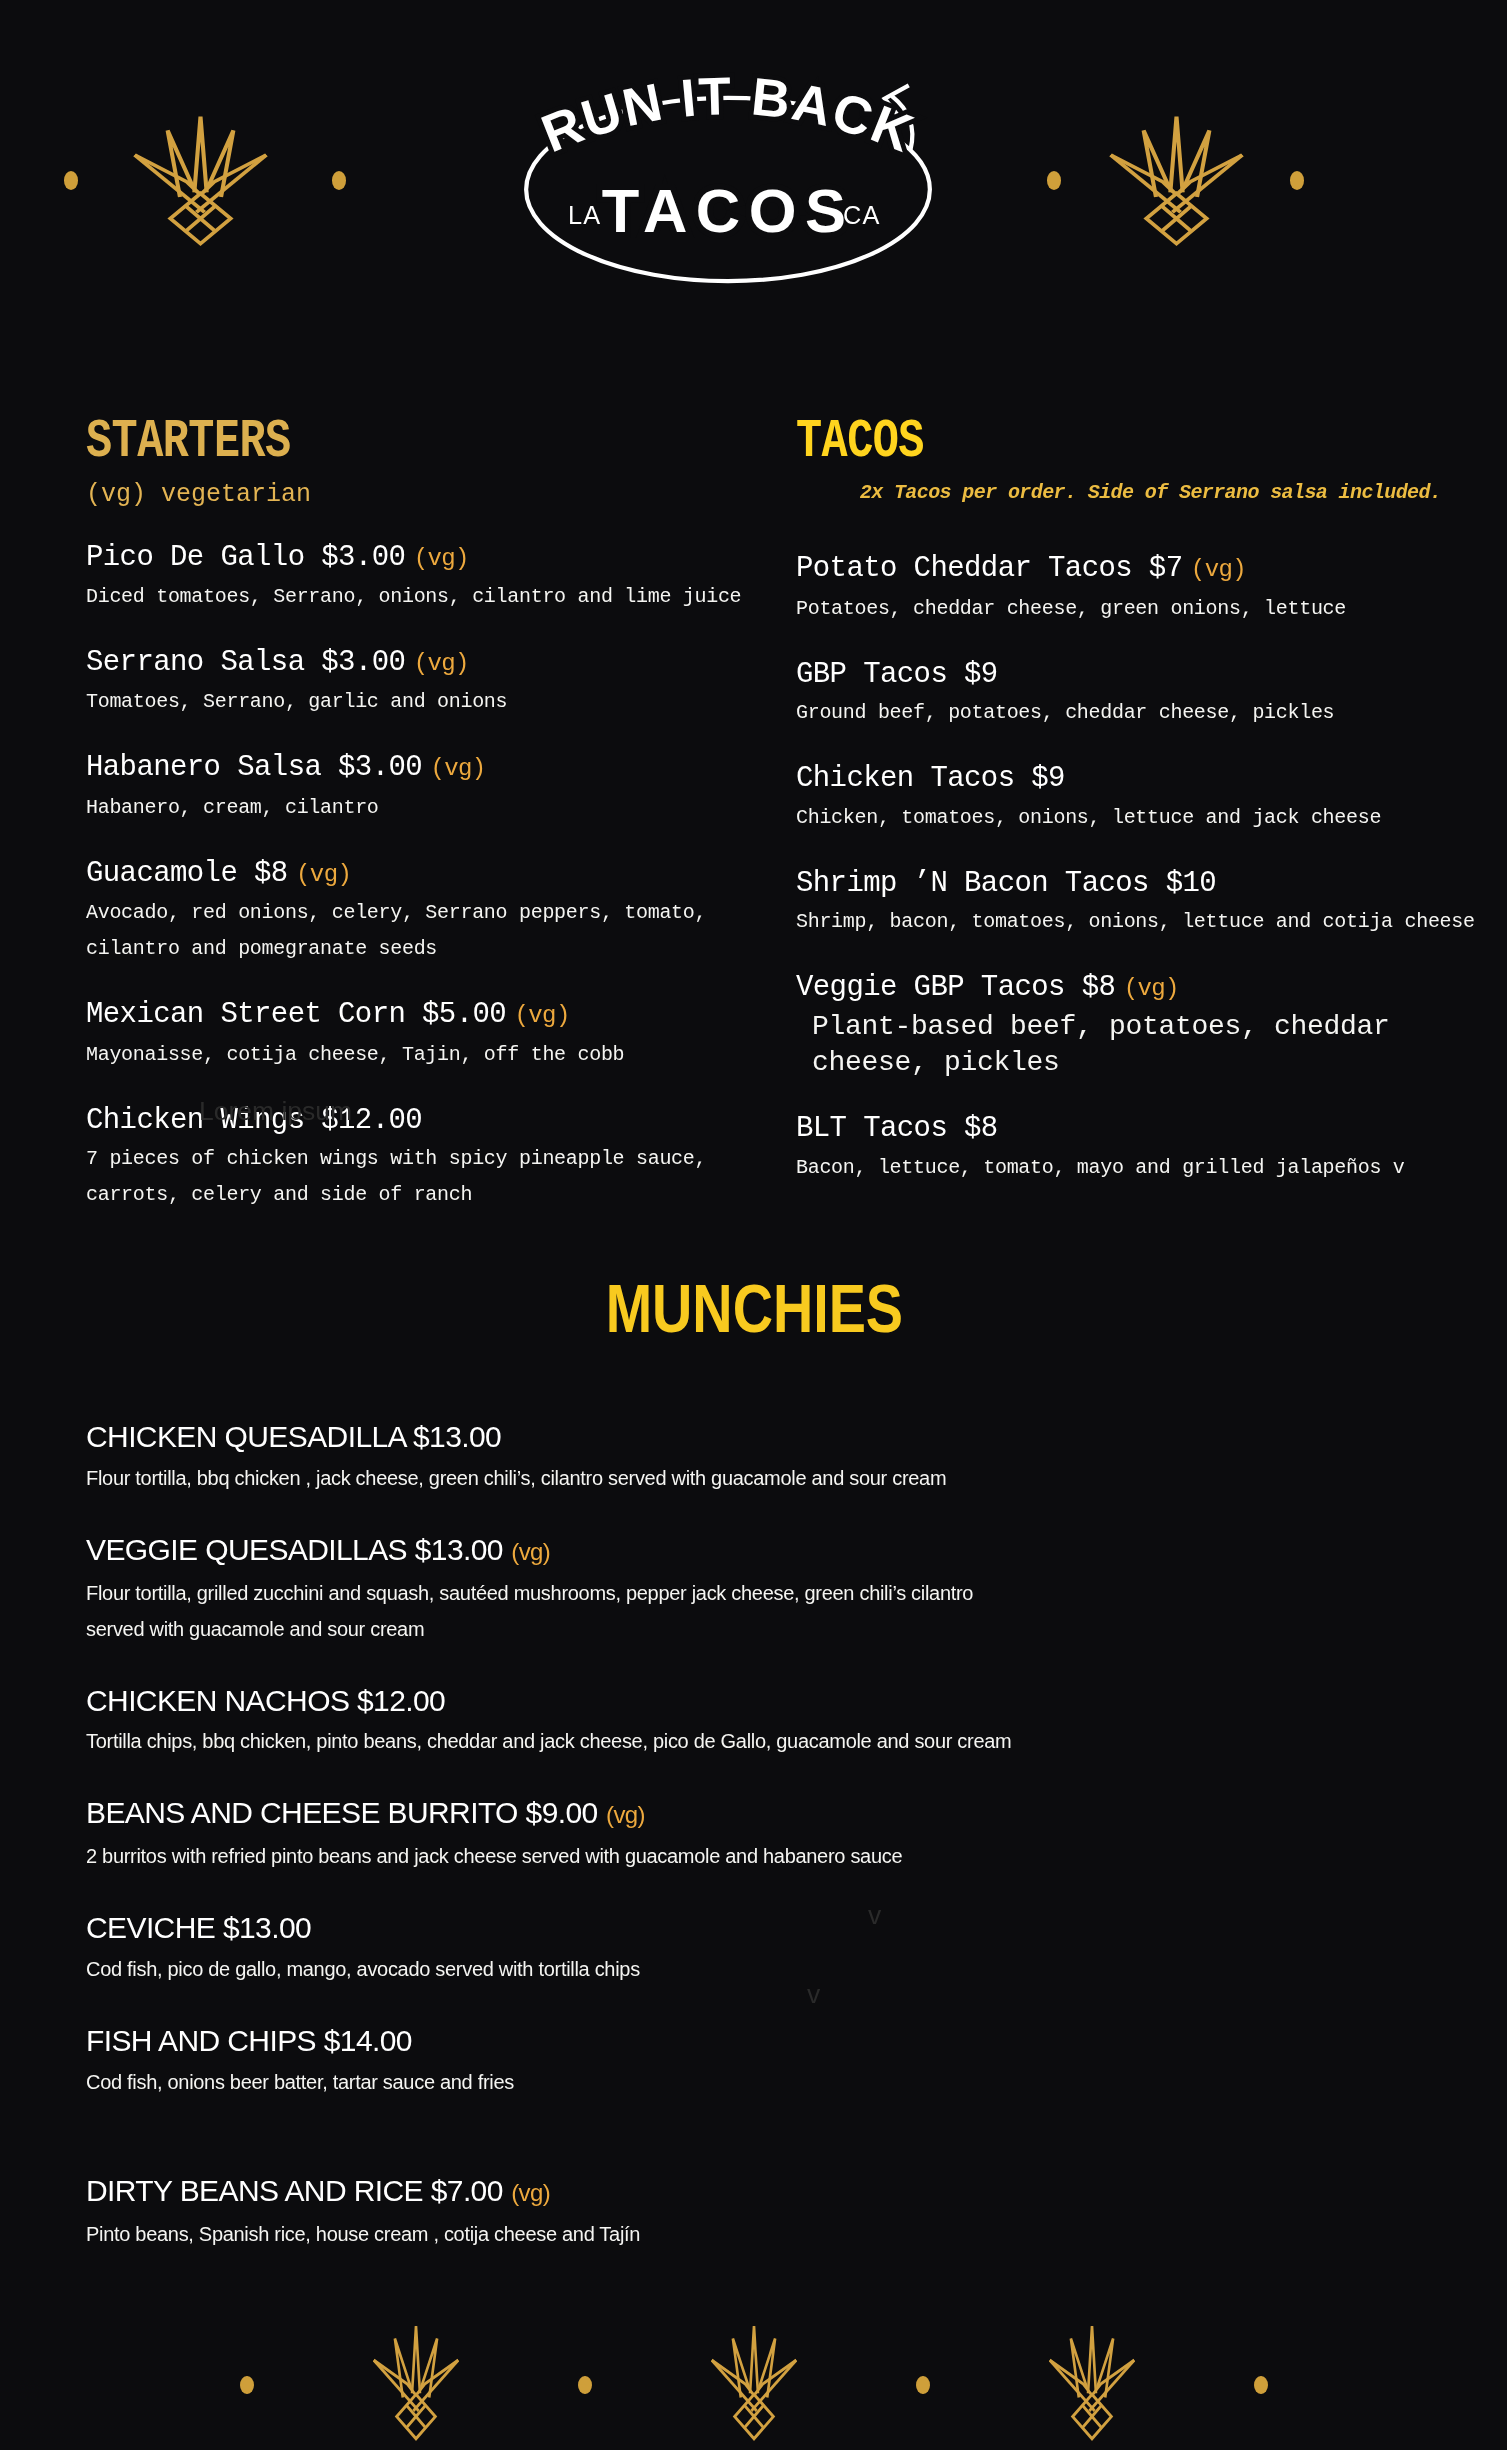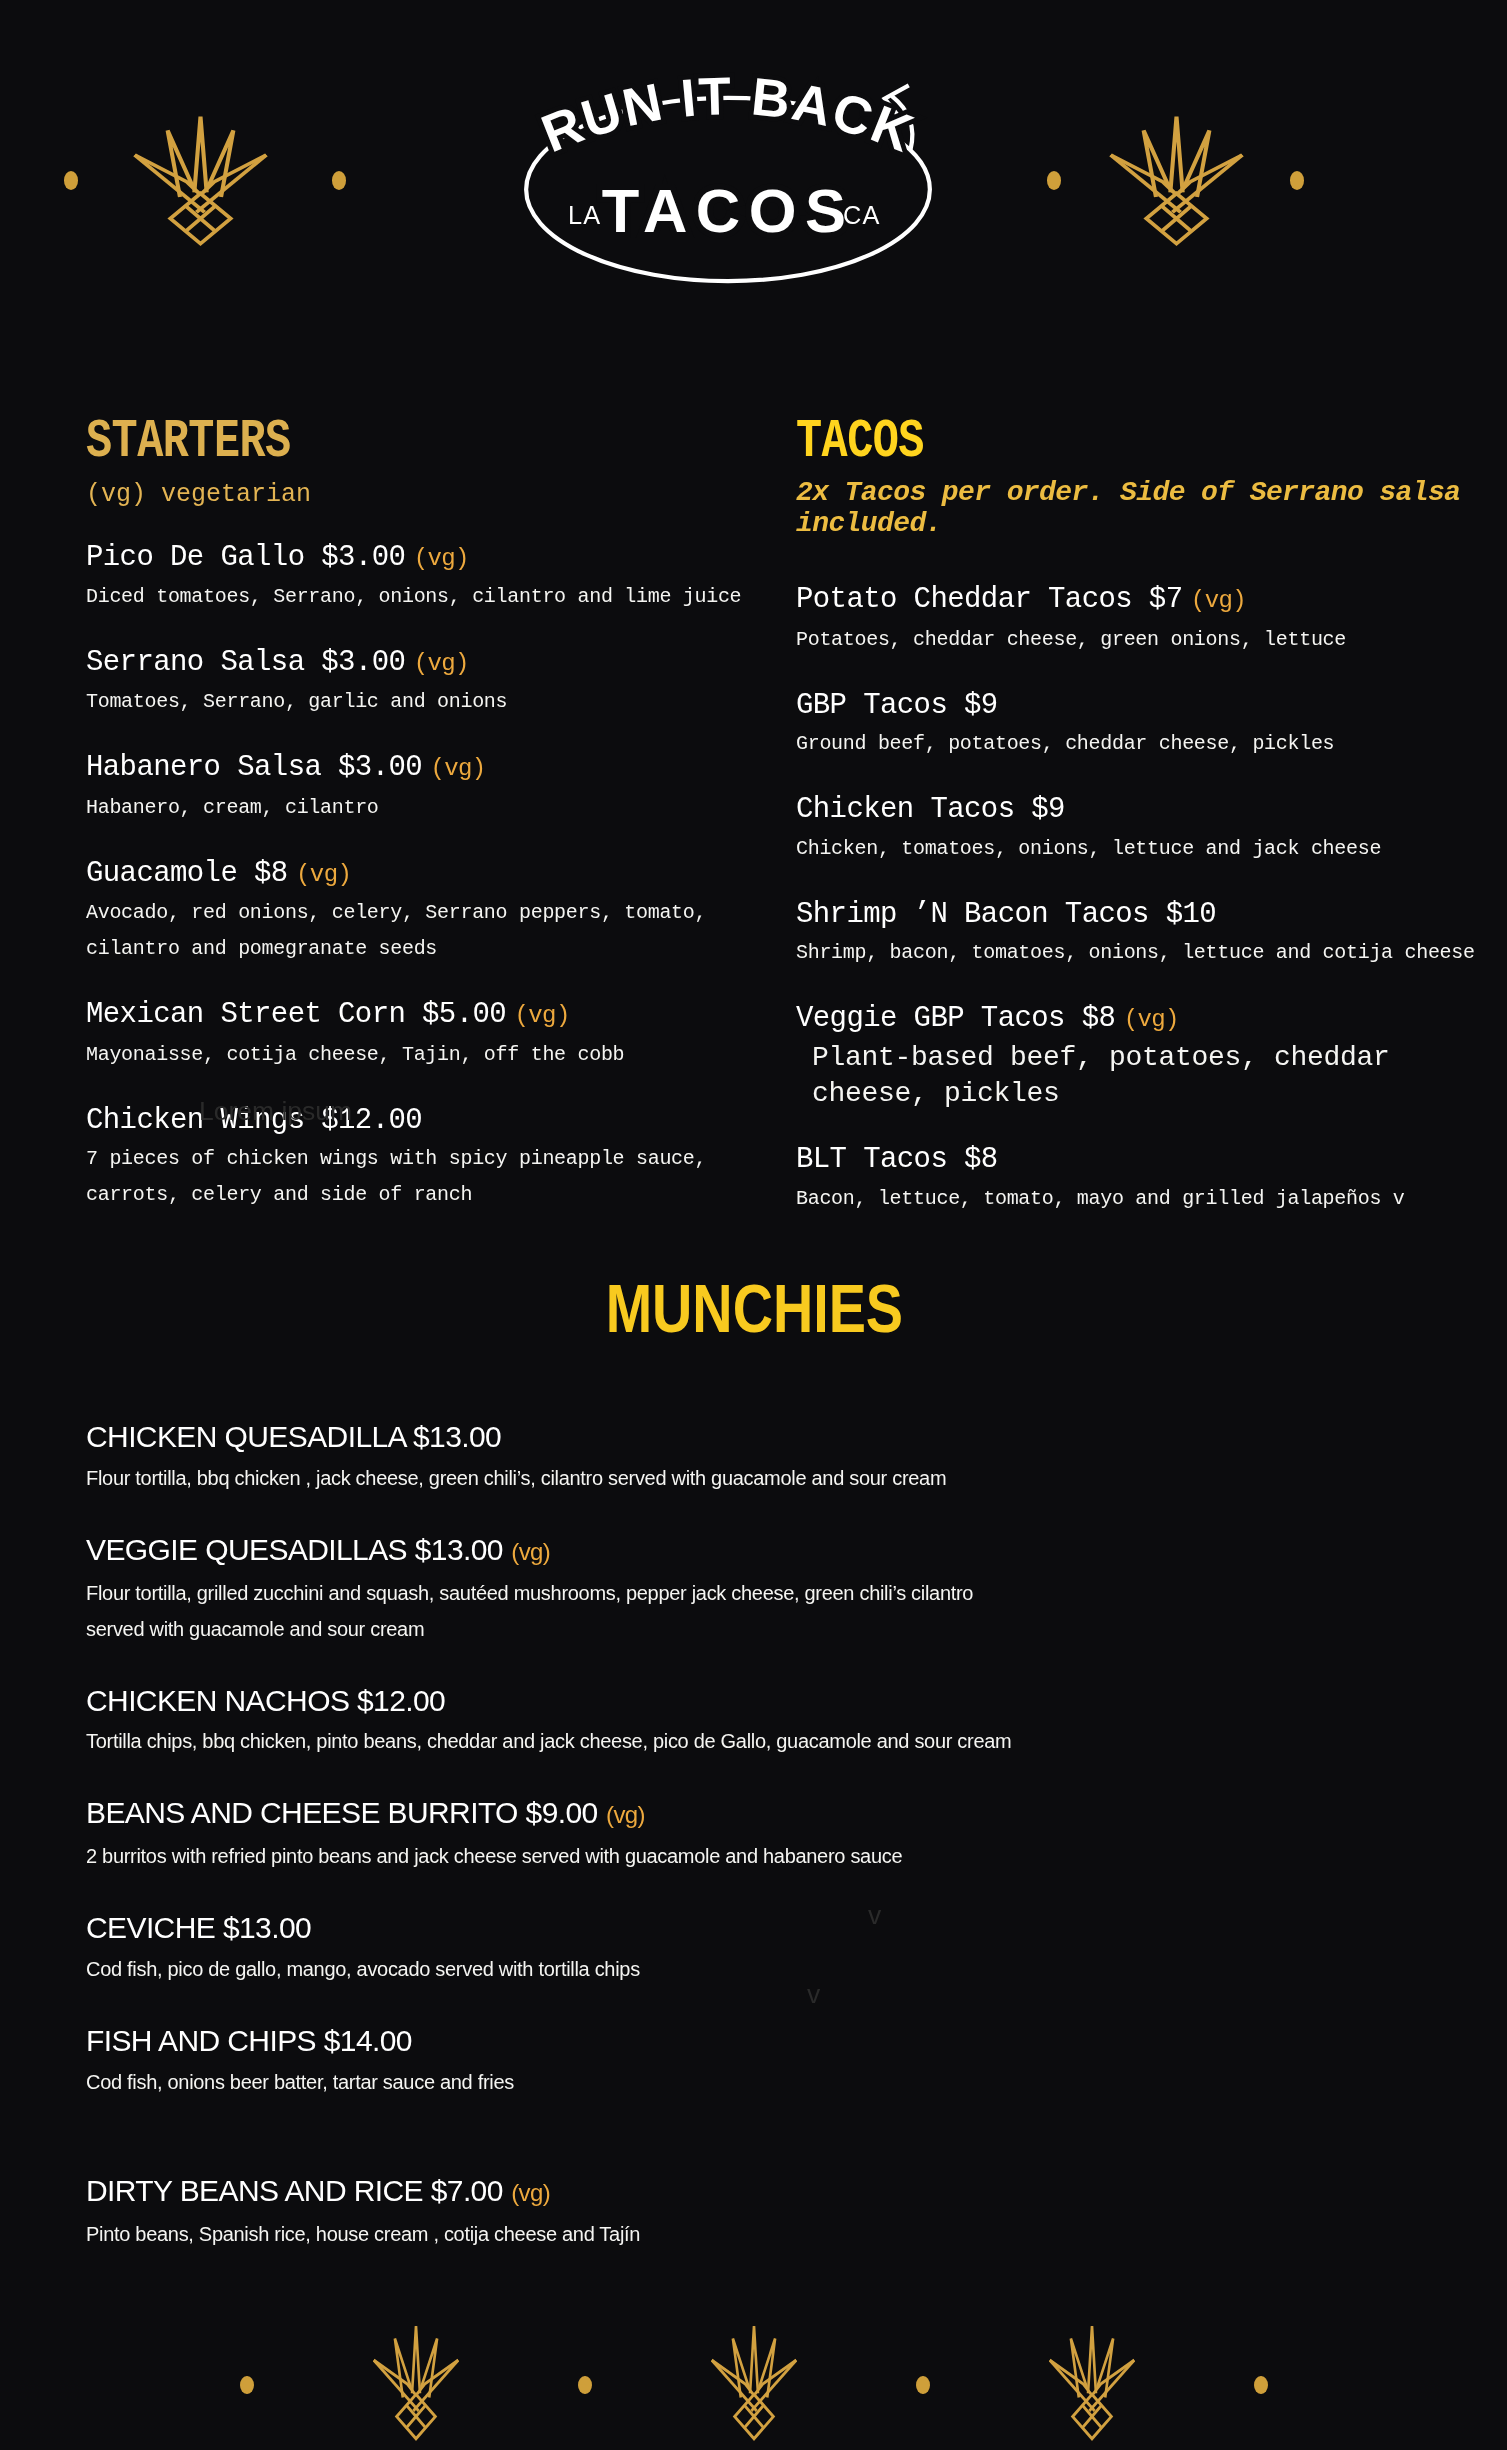--- a/index.html
+++ b/index.html
@@ -16,22 +16,22 @@
   
   .col{position:absolute;font-family:Liberation Mono, monospace;}
   #starters-col{left:86px;top:416px;width:681px;}
   #tacos-col{left:796px;top:416px;width:709px;}
   h2.section{margin:0;font-size:53px;line-height:53px;font-weight:bold;
              letter-spacing:-0.6px;transform:scaleX(.82);transform-origin:left center;
              white-space:nowrap;}
   #starters-col h2.section{color:#ddb04f;}
   #tacos-col h2.section{color:#ffd41e;}
   .vg-note{margin-top:9.6px;font-size:25px;line-height:31px;color:#e3b453;}
-  .subtitle{margin-top:8.4px;font-size:28px;line-height:31px;color:#ecbc41;
-            font-style:italic;font-weight:bold;letter-spacing:-0.6px;}
+  .subtitle{margin-top:8.4px;font-size:20px;line-height:31px;color:#ecbc41;
+            font-style:italic;font-weight:bold;letter-spacing:-0.6px;text-align:center;}
   #starters-items{margin-top:30px;}
   #tacos-items{margin-top:43px;}
   .item{margin-bottom:30px;}
   .item .title{font-size:29px;line-height:36px;letter-spacing:-0.6px;color:#ffffff;}
   .item .title .vg{font-size:24px;color:#eda93e;margin-left:8.4px;}
   .item .desc{margin-top:2.4px;font-size:20px;line-height:36px;letter-spacing:-0.3px;
               color:#f5f5f2;white-space:pre-line;}
   #tacos-items .item:nth-child(5) .desc{font-size:28px;margin-left:16px;}
   
   #munchies-header{position:absolute;left:0;right:0;top:1274px;margin:0;

